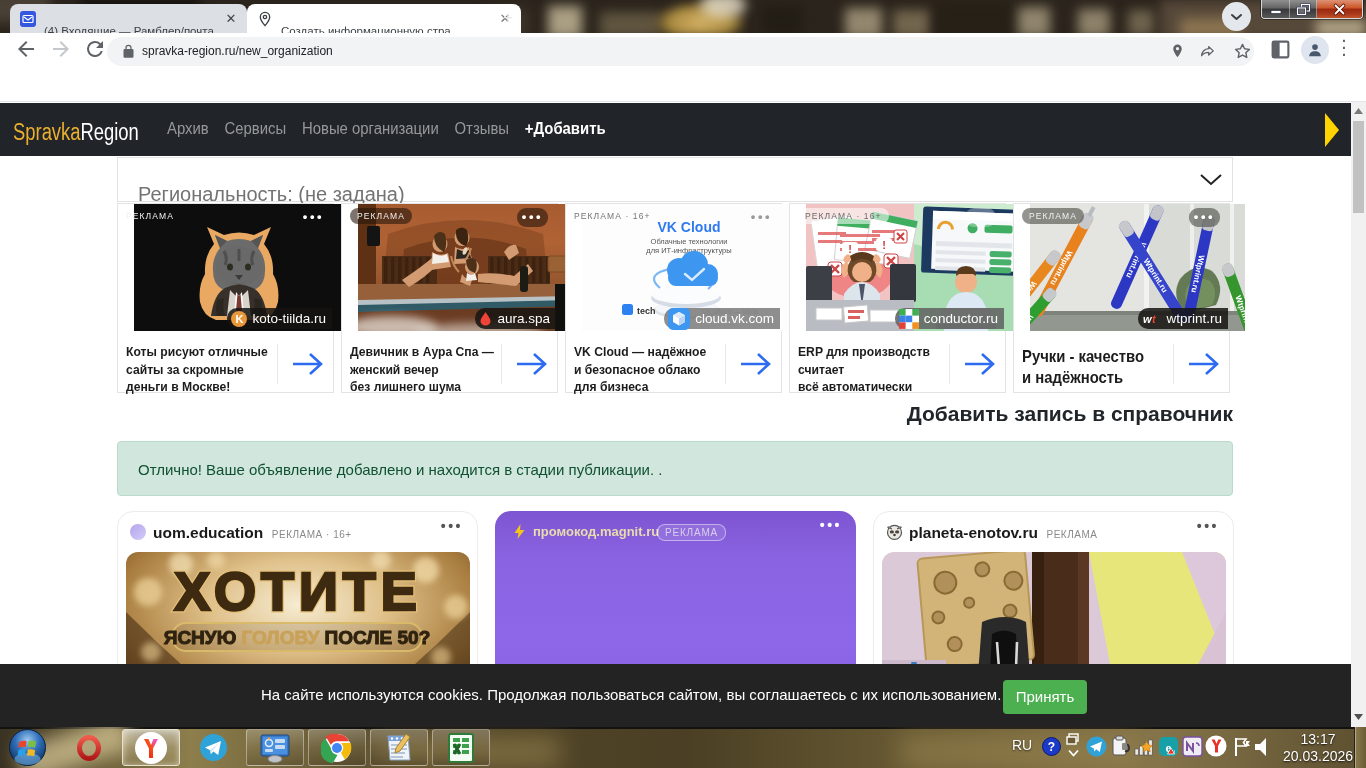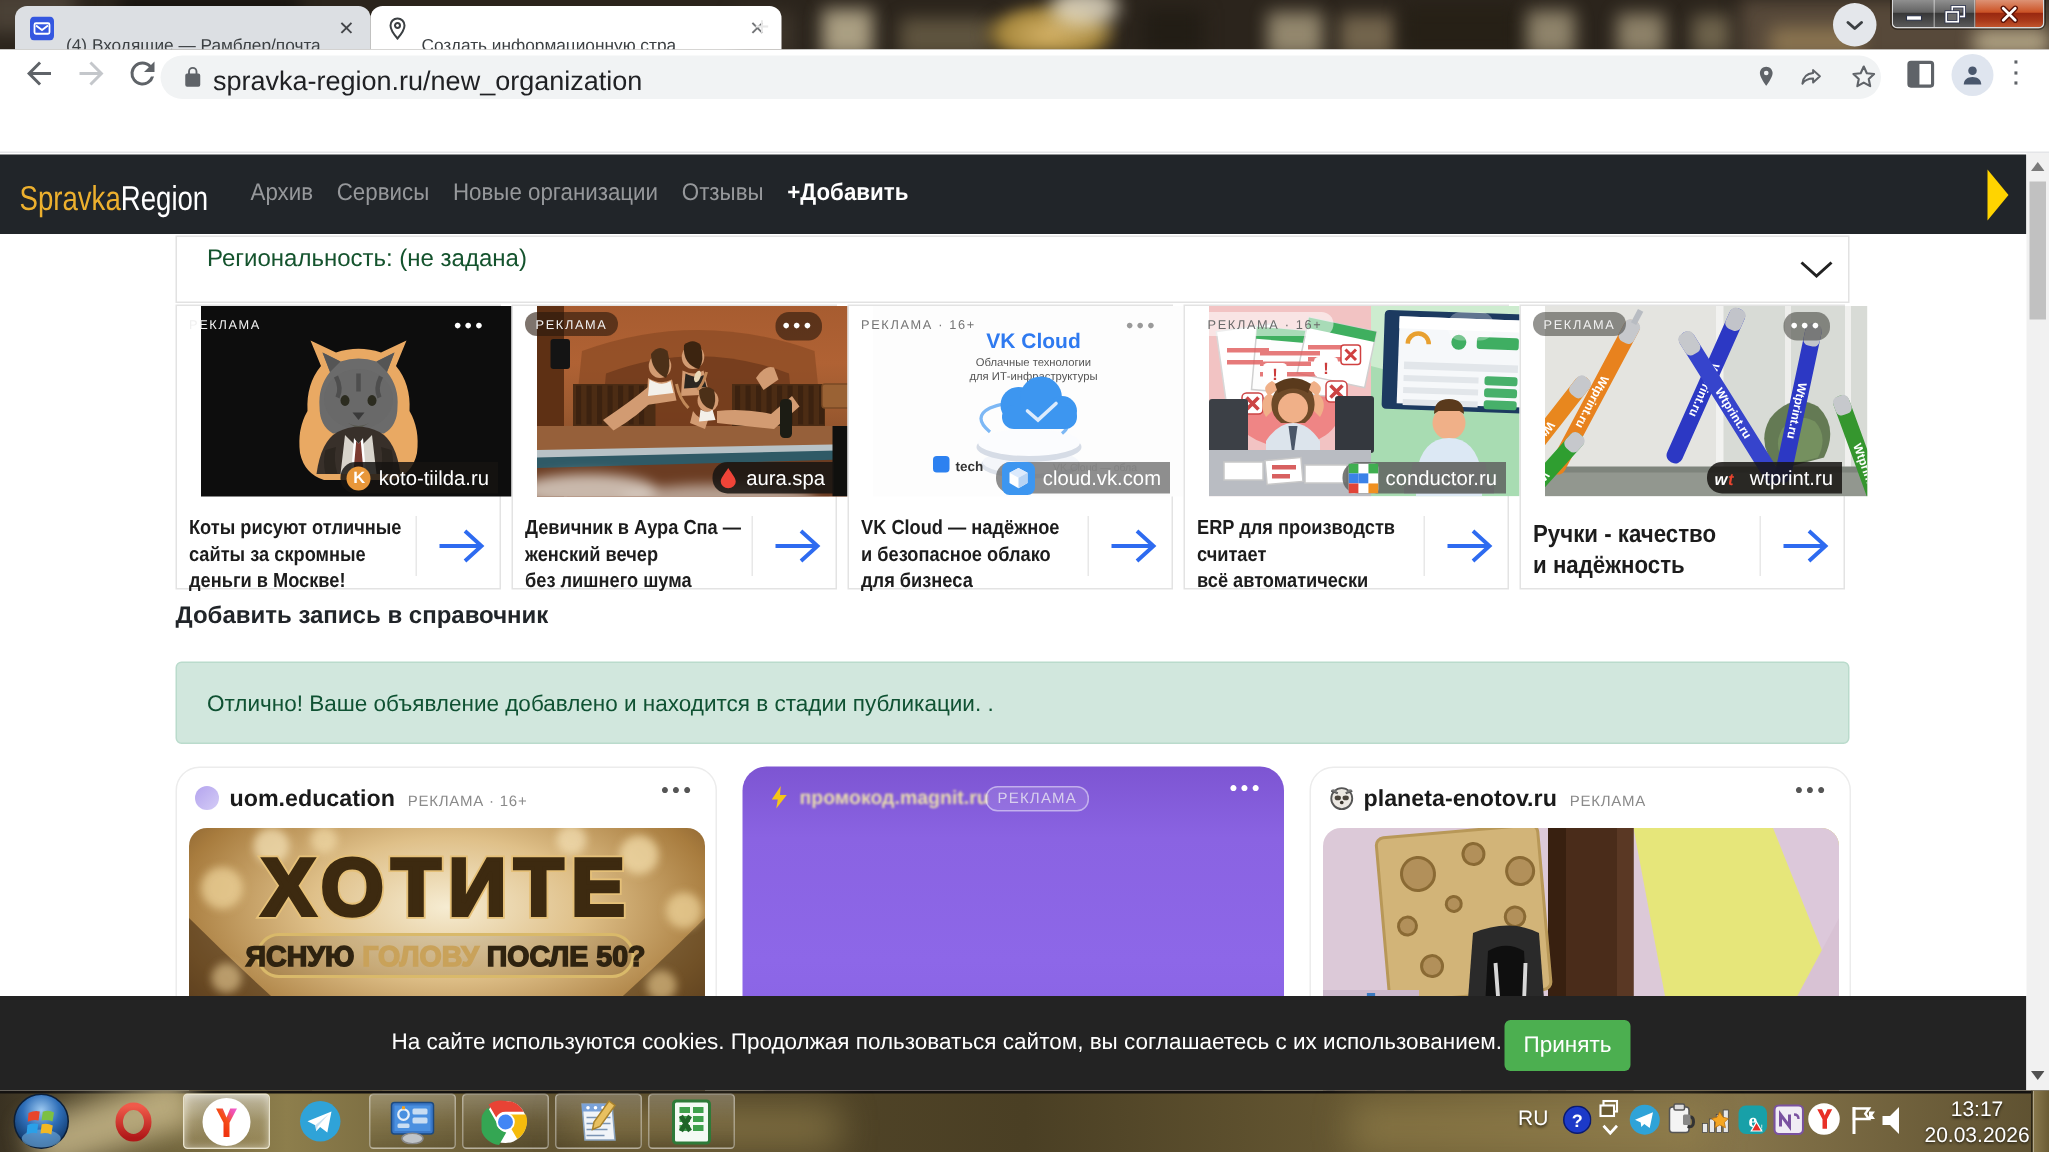--- a/index.html
+++ b/index.html
@@ -20,51 +20,51 @@
 
 #winbtns { position:absolute; left:1261px; top:0; width:102px; height:19px; display:flex; border:1px solid #d6d8da; border-top:none; border-radius:0 0 4px 4px; overflow:hidden; box-shadow:0 0 0 1px rgba(0,0,0,0.4); }
 .wbtn { height:100%; background:linear-gradient(180deg,#8f8f8f 0%,#636363 45%,#383838 50%,#4a4a4a 78%,#5a5a5a 100%); border-right:1px solid rgba(255,255,255,0.4); position:relative; }
 #wmin { width:28px; } #wmax { width:27px; }
 #wclose { width:45px; border-right:none; background:linear-gradient(180deg,#dd9275 0%,#cc5326 45%,#9a2810 50%,#aa3a1a 78%,#c1542c 100%); }
 
 
 #toolbar { position:absolute; left:0; top:33px; width:1366px; height:69px; background:#fff; border-bottom:1px solid #e4e5e8; }
 
 #omnibox { position:absolute; left:107px; top:4px; width:1147px; height:29px; border-radius:15px; background:#f1f3f4; }
-#urltext { position:absolute; left:35px; top:7px; font-size:18px; color:#202124; }
+#urltext { position:absolute; left:35px; top:7px; font-size:12px; color:#202124; }
 
 
 #page { position:absolute; left:0; top:102px; width:1351px; height:625px; background:#fff; overflow:hidden; }
 #siteheader { position:absolute; left:0; top:1px; width:1351px; height:53px; background:#212529; }
 #logo { position:absolute; left:13px; top:16px; font-size:23px; color:#fff; transform:scaleX(0.8); transform-origin:0 0; white-space:nowrap; }
 #logo b { color:#edb02e; font-weight:normal; }
 #nav { position:absolute; left:167px; top:17px; font-size:16px; color:#96989b; transform:scaleX(0.93); transform-origin:0 0; white-space:nowrap; }
 #nav span { margin-right:17px; }
 #nav .add { color:#fff; font-weight:bold; }
 
 #searchw { position:absolute; left:1102px; top:10px; width:223px; height:35px; background:#ffd400; }
 #searchtip { position:absolute; left:1325px; top:10px; width:0; height:0; border-top:17.5px solid transparent; border-bottom:17.5px solid transparent; border-left:14px solid #ffd400; }
 #searchw input { position:absolute; left:8px; top:7px; width:141px; height:21px; border:1px solid #a9c4dd; font-size:13px; padding-left:5px; color:#444; font-family:"Liberation Sans",sans-serif; }
 #searchbtn { position:absolute; left:156px; top:7px; width:50px; height:21px; background:#e9e9e9; border:1px solid #999; border-radius:3px; font-size:13px; color:#222; text-align:center; line-height:19px; }
 
 #regbox { position:absolute; left:117px; top:55px; width:1116px; height:45px; background:#fff; border:1px solid #e2e2e2; }
-#regbox .t { position:absolute; left:20px; top:6px; font-size:16px; color:#14532d; }
+#regbox .t { position:absolute; left:20px; top:25px; font-size:20px; color:#737373; }
 
 
 .adcard { position:absolute; top:101px; width:217px; height:190px; background:#fff; border:1px solid #e3e3e3; }
 .adimg { position:absolute; left:16px; top:0; width:215px; height:127px; overflow:hidden; }
 .adtitle { position:absolute; left:8px; top:139px; width:160px; font-size:13.5px; font-weight:bold; line-height:17.5px; color:#1c1c1c; transform:scaleX(0.9); transform-origin:0 0; white-space:nowrap; }
 .adsep { position:absolute; left:159px; top:140px; width:1px; height:40px; background:#e8e8e8; }
 .adarrow { position:absolute; left:170px; top:145px; width:40px; height:30px; }
 .reklama { position:absolute; left:8px; top:7px; font-size:8.5px; letter-spacing:1.1px; color:#f0f0f0; }
 .addots { position:absolute; right:9px; top:5px; font-size:13px; letter-spacing:2.5px; color:#fff; font-weight:bold; }
 .adbadge { position:absolute; right:1px; top:104px; height:21px; border-radius:10px 0 0 10px; background:rgba(22,20,18,0.85); color:#fff; font-size:13.5px; display:flex; align-items:center; padding:0 6px 0 4px; }
 
 
-#h2 { position:absolute; left:117px; top:300px; width:1116px; text-align:left; font-size:16px; font-weight:bold; color:#212529; }
+#h2 { position:absolute; left:117px; top:300px; width:1116px; text-align:right; font-size:21px; font-weight:bold; color:#212529; }
 #alert { position:absolute; left:117px; top:339px; width:1116px; height:55px; background:#d1e7dd; border:1px solid #badbcc; border-radius:4px; color:#0f5132; font-size:15px; }
 #alert span { position:absolute; left:20px; top:19px; }
 
 
 .bcard { position:absolute; top:409px; width:361px; height:216px; background:#fff; border:1px solid #ececec; border-radius:16px; }
 .bava { position:absolute; left:12px; top:12px; width:16px; height:16px; border-radius:50%; }
 .btitle { position:absolute; left:35px; top:12px; font-size:15.5px; font-weight:bold; color:#1a1a1a; }
 .blabel { font-size:10px; color:#8a8a8a; letter-spacing:0.5px; font-weight:normal; }
 .bdots { position:absolute; right:14px; top:6px; font-size:14px; letter-spacing:2.5px; color:#555; font-weight:bold; }
 .bimg { position:absolute; left:8px; top:40px; width:344px; height:176px; border-radius:12px 12px 0 0; overflow:hidden; }

